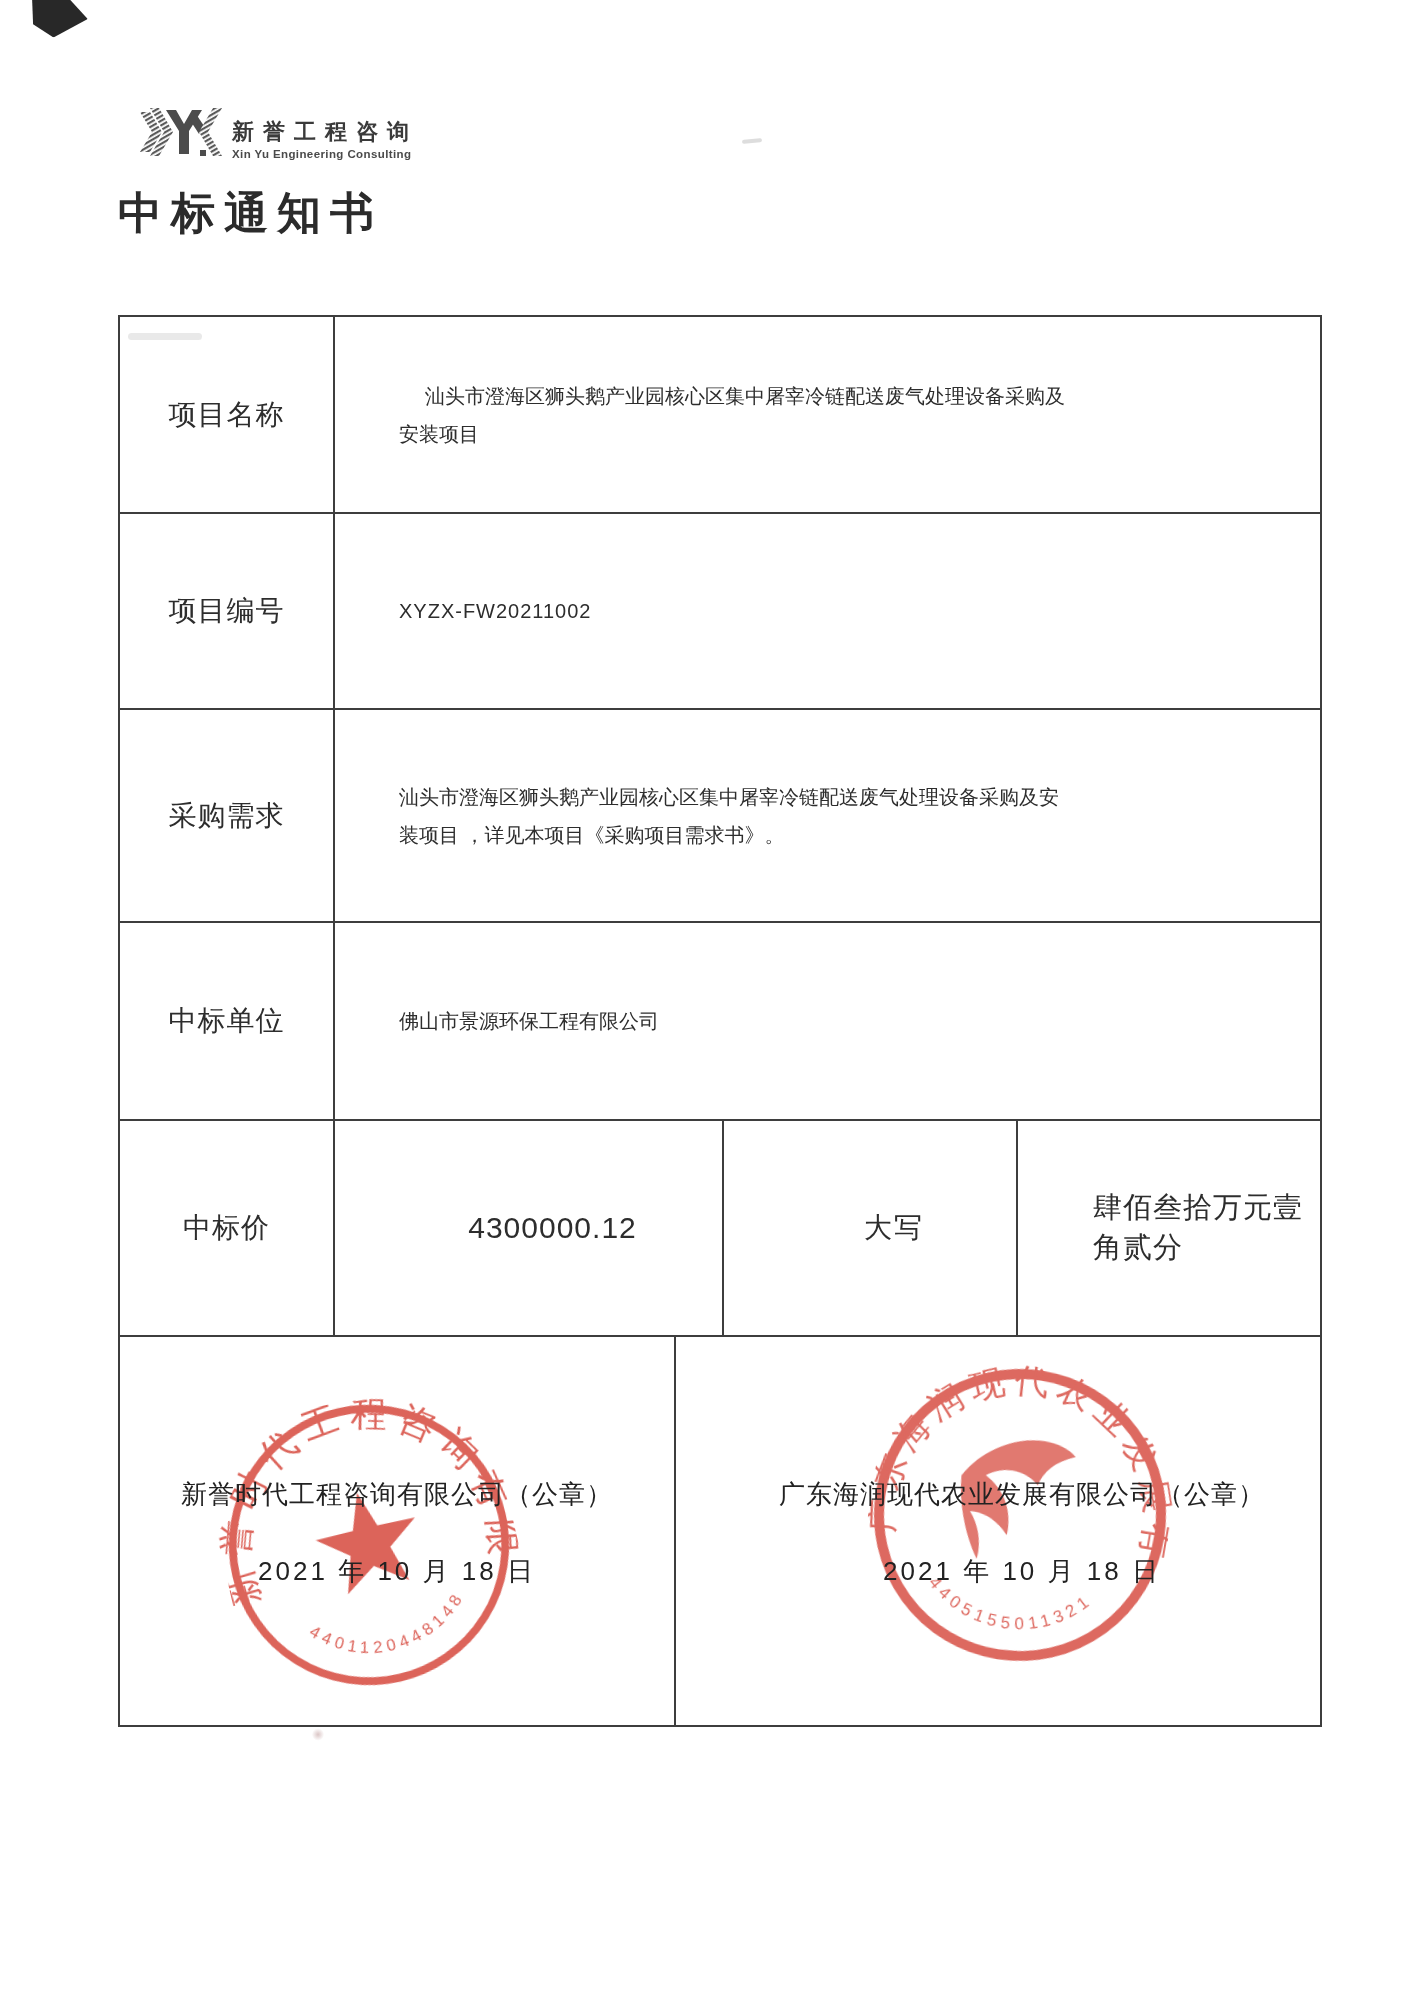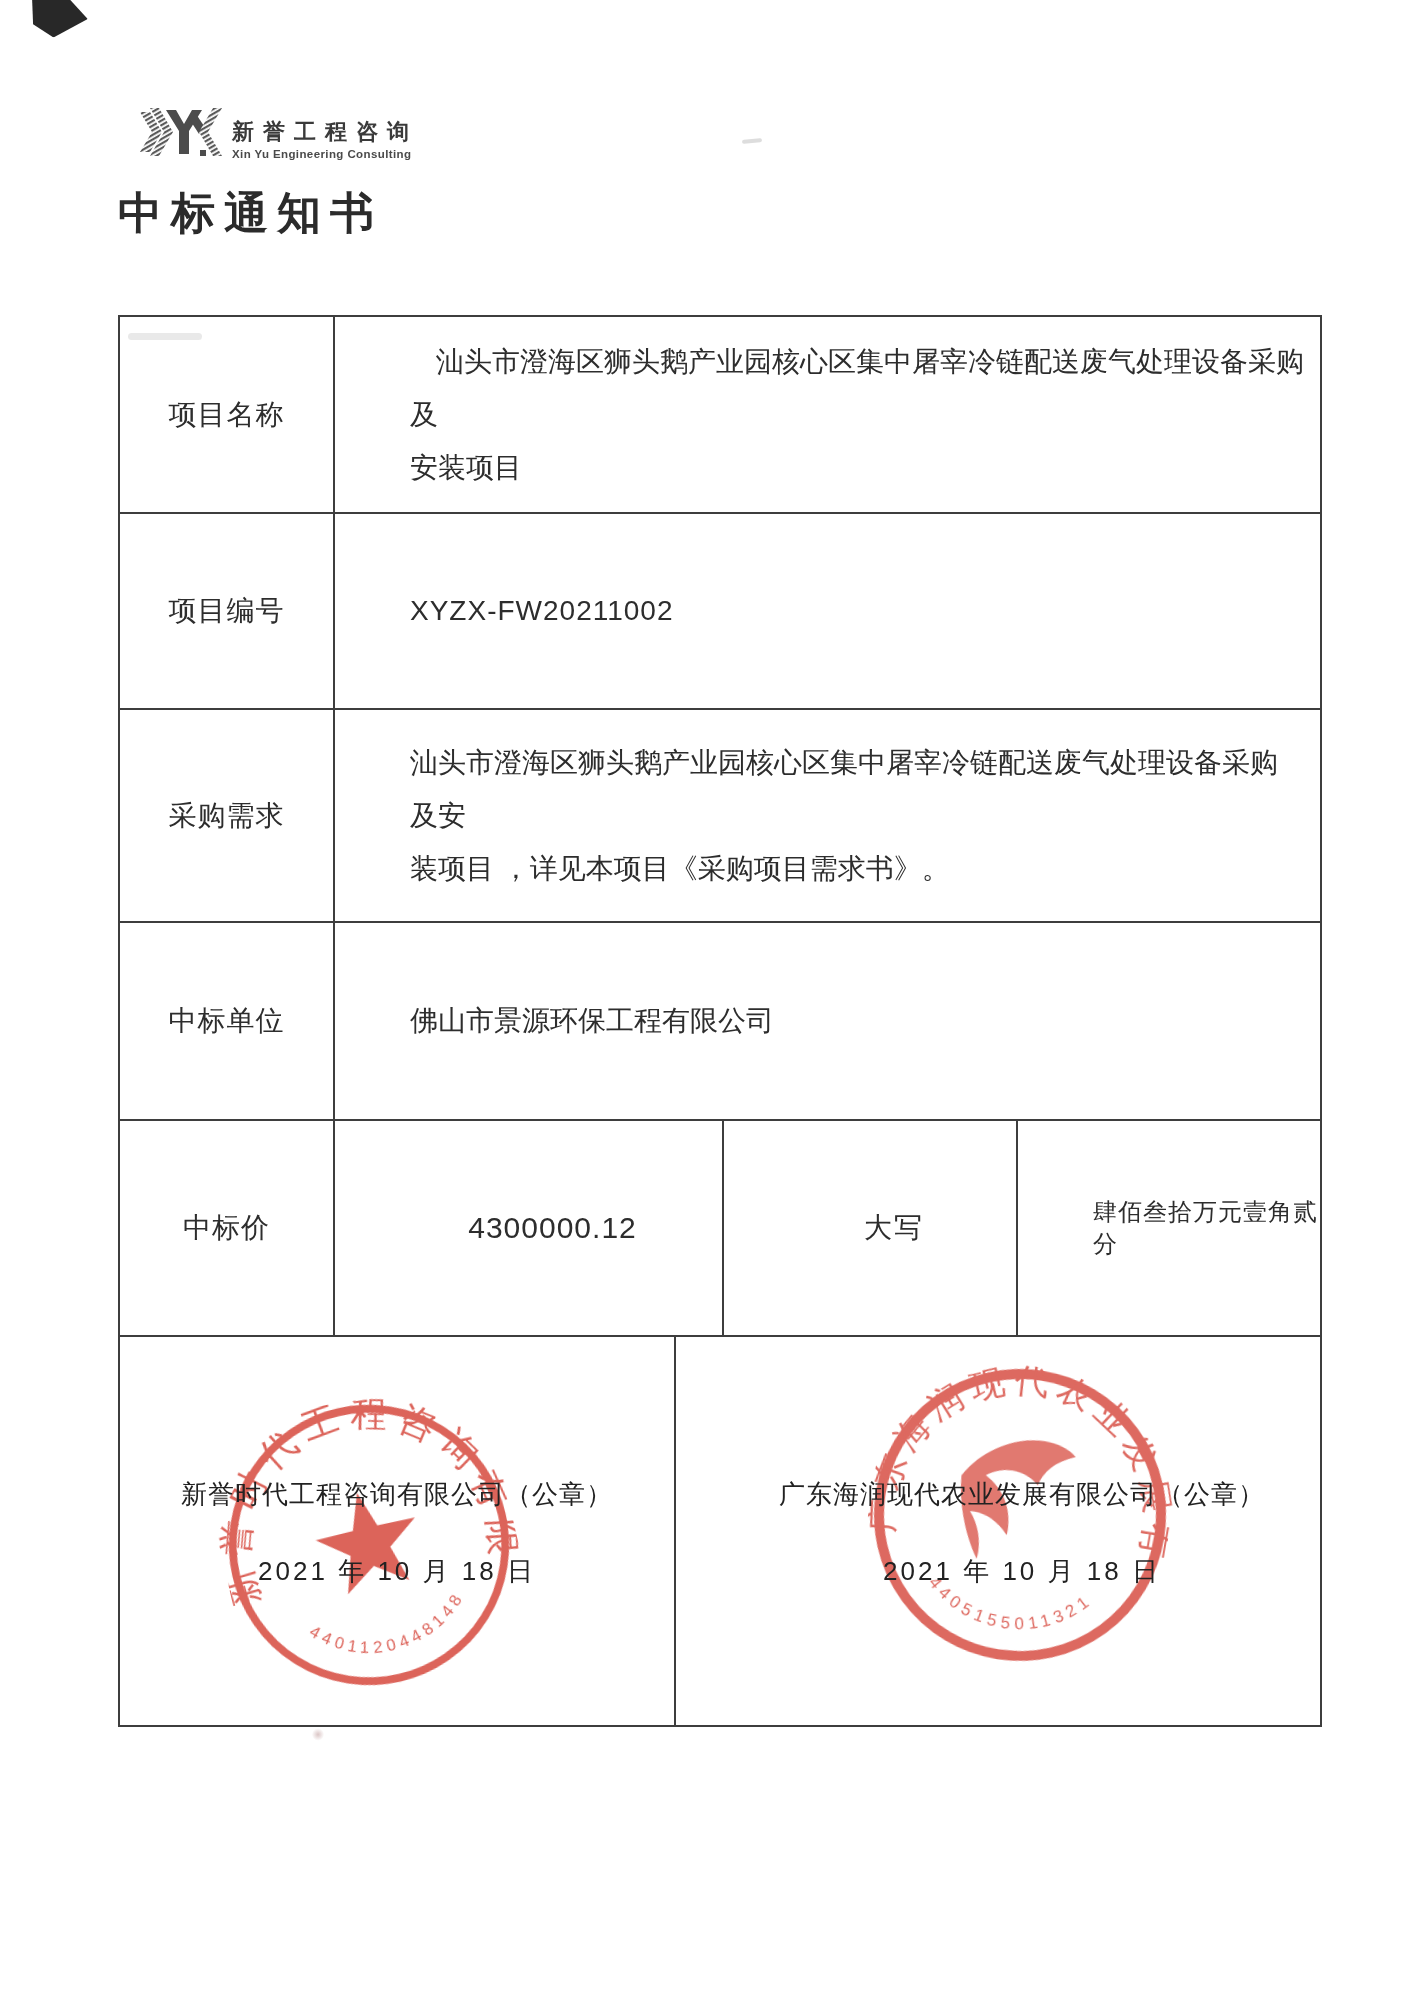--- a/index.html
+++ b/index.html
@@ -36,28 +36,28 @@
   
   .tbl{
     position:absolute;left:118px;top:315px;width:1204px;
     border:2px solid #3e3e3e;box-sizing:border-box;background:transparent;
   }
   .row{display:flex;border-bottom:2px solid #3e3e3e;box-sizing:border-box;gap:48px;}
   .row:last-child{border-bottom:none;}
   .cell{box-sizing:border-box;border-right:2px solid #3e3e3e;display:flex;align-items:center;}
   .cell:last-child{border-right:none;}
   .cell.lab{width:215px;flex:0 0 215px;justify-content:center;font-size:28px;color:#2d2d2d;letter-spacing:1px;}
-  .cell.val{flex:1;padding:0 16px;font-size:28px;line-height:1.9;color:#2d2d2d;margin-left:11px;}
+  .cell.val{flex:1;padding:0 16px;font-size:20px;line-height:1.9;color:#2d2d2d;}
   .r1{height:197px;} .r2{height:196px;} .r3{height:213px;} .r4{height:198px;} .r5{height:216px;} .r6{height:388px;}
   .lines{width:100%;}
   .line.indent1{text-indent:26px;}
   .mono-ish{font-size:30px;letter-spacing:1px;}
   .cell.price{flex:0 0 341px;width:341px;justify-content:center;font-size:30px;letter-spacing:1px;}
   .cell.caps-lab{flex:0 0 246px;width:246px;justify-content:center;font-size:28px;letter-spacing:2px;}
-  .cell.caps-val{flex:1;justify-content:center;font-size:24px;letter-spacing:1px;padding-left:27px;}
+  .cell.caps-val{flex:1;justify-content:center;font-size:29px;letter-spacing:1px;padding-left:27px;}
   
   .sig-cell{position:relative;flex-direction:column;justify-content:flex-start;align-items:center;overflow:hidden;}
   .sig-cell.left{flex:0 0 556px;width:556px;}
   .sig-cell.right{flex:1;}
   .sig-company{position:relative;z-index:2;font-size:26px;letter-spacing:1px;margin-top:140px;color:#222;}
   .sig-date{position:relative;z-index:2;font-size:26px;letter-spacing:3px;margin-top:42px;color:#222;}
   .stamp{position:absolute;z-index:1;mix-blend-mode:multiply;filter:blur(.4px);}
   .stamp.sl{left:103px;top:62px;transform:rotate(-13deg);opacity:.85;}
   .stamp.sr{left:146px;top:28px;transform:rotate(9deg);opacity:.82;}
 </style>

